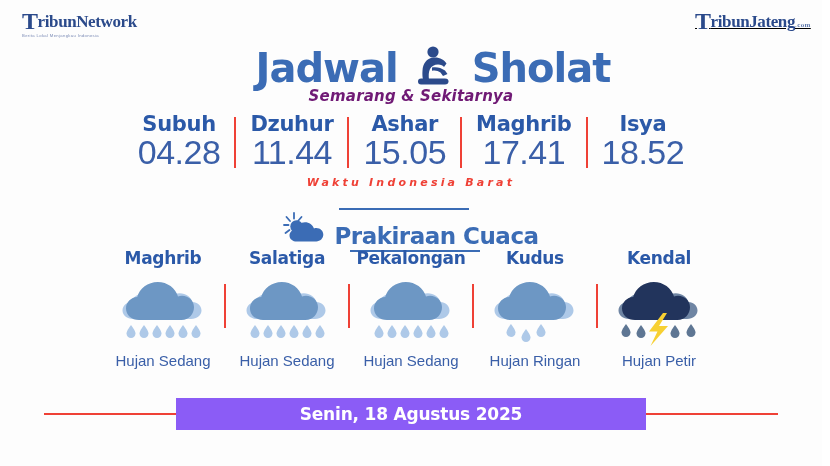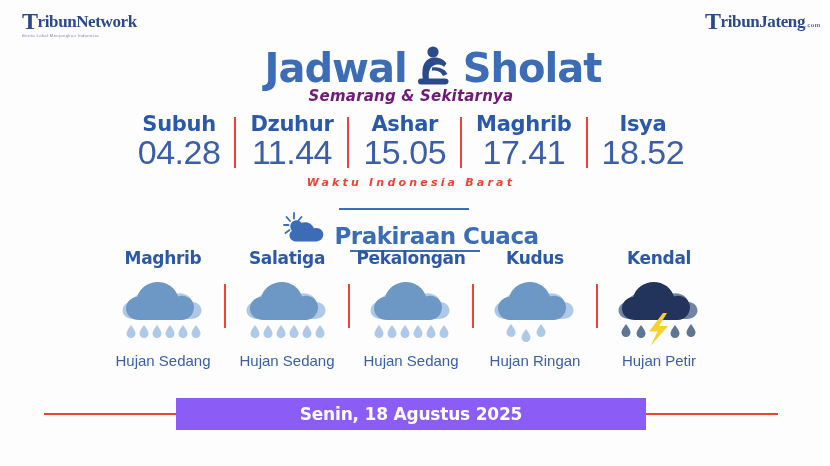--- a/index.html
+++ b/index.html
@@ -21,23 +21,24 @@
   }
 
   
   .logo-left {
     position: absolute;
     left: 22px; top: 12px;
     width: 105px;
   }
   .logo-right {
     position: absolute;
-    right: 12px; top: 12px;
+    right: 22px; top: 12px;
     width: 105px;
     text-align: center;
+    text-decoration: underline;
   }
   .logo-wordmark {
     font-family: "Liberation Serif", serif;
     font-weight: bold;
     font-size: 17px;
     color: #2b4a8b;
     letter-spacing: -0.4px;
     line-height: 1;
     white-space: nowrap;
   }
@@ -63,21 +64,21 @@
   
   .title-block {
     position: absolute;
     top: 44px; left: 0; right: 0;
     text-align: center;
   }
   .title-row {
     display: flex;
     align-items: center;
     justify-content: center;
-    gap: 9px;
+    gap: 18px;
     height: 48px;
     margin-left: 44px;
   }
   .title-word {
     font-family: "DejaVu Sans", sans-serif;
     font-weight: bold;
     font-size: 40px;
     color: #3b6cb5;
     letter-spacing: -1px;
     line-height: 1;

